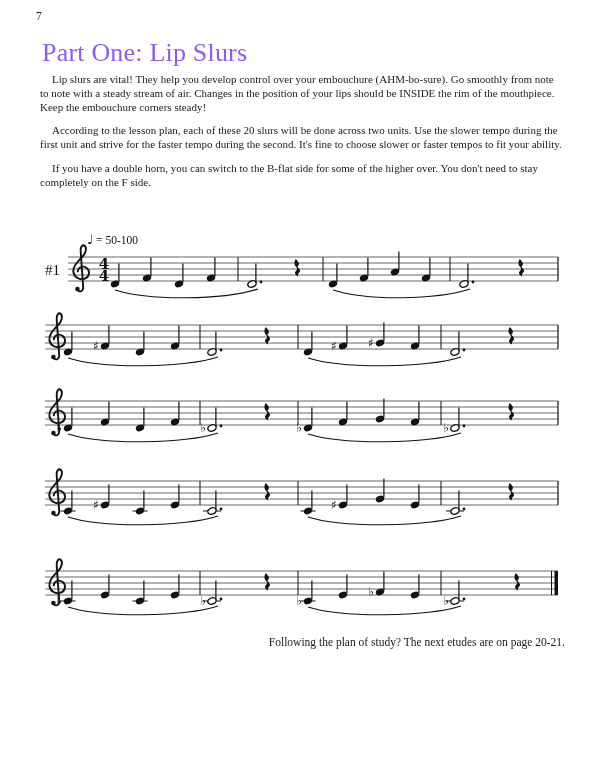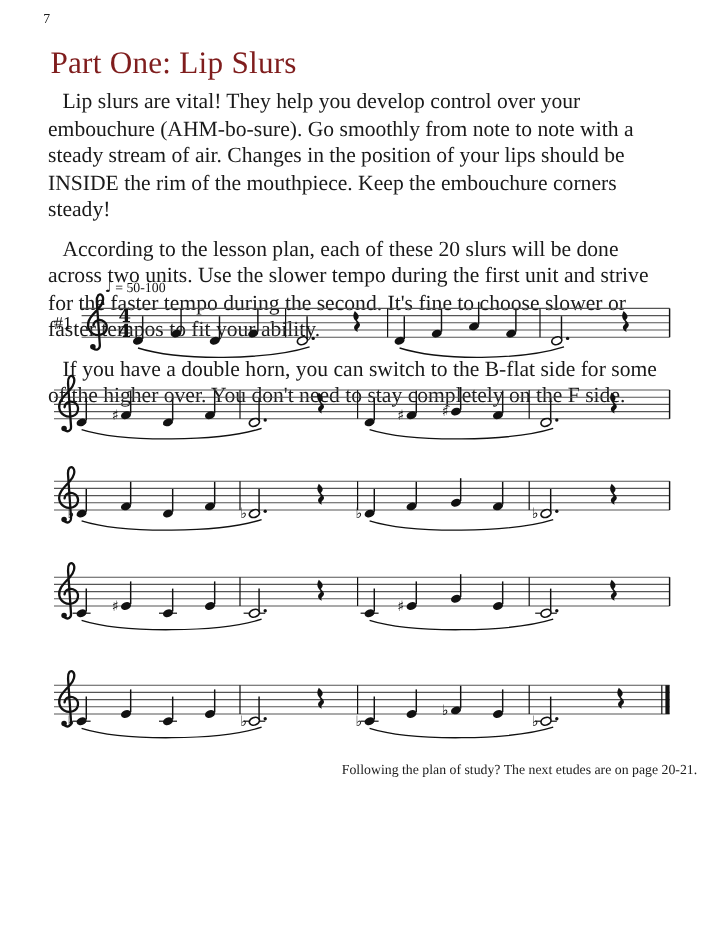--- a/index.html
+++ b/index.html
@@ -2,28 +2,28 @@
 <html><head>
 <meta charset="utf-8">
 <style>
   html,body{margin:0;padding:0;background:#e8e8e8;}
   .page{
     position:relative;width:600px;height:776px;background:#ffffff;
     font-family:"Liberation Serif","DejaVu Serif",serif;color:#1a1a1a;
     overflow:hidden;margin:0 auto;box-shadow:0 0 4px rgba(0,0,0,.15);
   }
   .page-number{position:absolute;left:36px;top:10px;font-size:11.5px;}
-  .title{position:absolute;left:42px;top:38px;font-size:26px;letter-spacing:.2px;color:#7f1d1d;}
-  .body-text{position:absolute;left:40px;top:73px;width:522px;font-size:18px;line-height:1.25;}
+  .title{position:absolute;left:42px;top:38px;font-size:26px;letter-spacing:.2px;color:#8b5cf6;}
+  .body-text{position:absolute;left:40px;top:73px;width:522px;font-size:11px;line-height:1.25;}
   .body-text p{margin:0 0 10px 0;text-indent:12px;}
   .tempo{position:absolute;left:87px;top:232px;font-size:11.5px;color:#111;}
   .tempo .glyph{font-family:"DejaVu Sans",sans-serif;font-size:13px;}
   .ex-label{position:absolute;left:45px;top:262px;font-size:15px;color:#111;}
   .notation{position:absolute;left:0;top:0;width:600px;height:776px;}
-  .footer{position:absolute;right:19px;top:636px;font-size:11.5px;color:#1a1a1a;margin-left:32px;}
+  .footer{position:absolute;right:35px;top:636px;font-size:11.5px;color:#1a1a1a;margin-left:32px;}
 </style>
 </head>
 <body>
 
 <div class="page">
   <div class="page-number">7</div>
   <div class="title">Part One: Lip Slurs</div>
 
   <div class="body-text">
     <p>Lip slurs are vital! They help you develop control over your embouchure (AHM-bo-sure). Go smoothly from note to note with a steady stream of air. Changes in the position of your lips should be INSIDE the rim of the mouthpiece. Keep the embouchure corners steady!</p>

